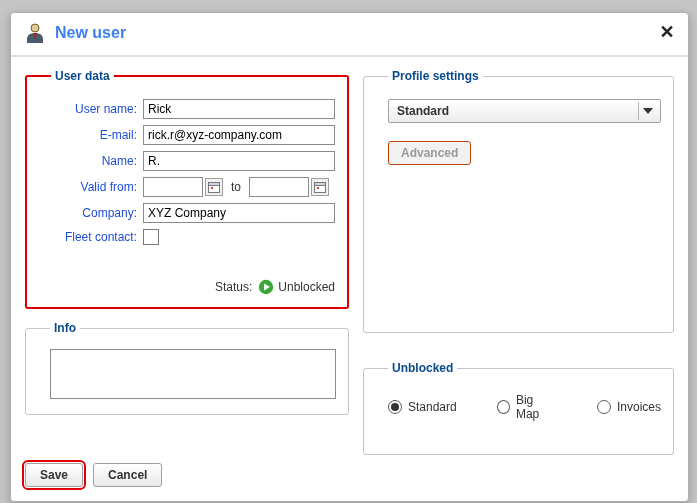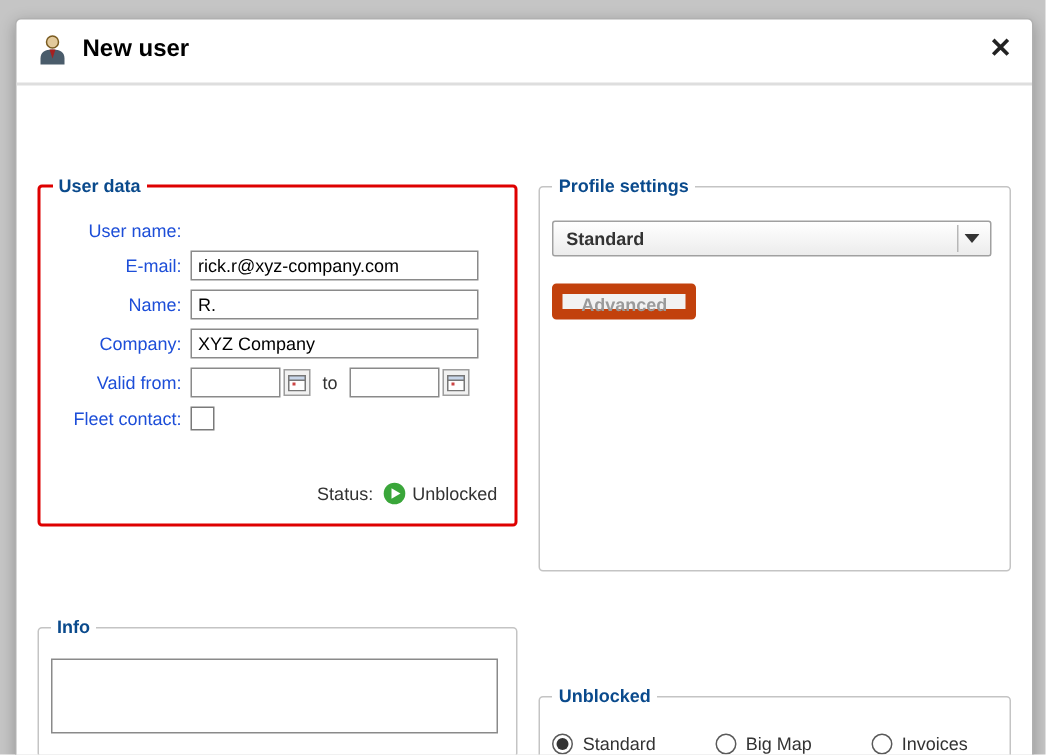--- a/index.html
+++ b/index.html
@@ -27,21 +27,21 @@
   padding: 8px 12px 10px 12px;
   border-bottom: 2px solid #dedede;
 }
 .header-icon {
   width: 24px; height: 24px;
   margin-right: 8px;
 }
 .dialog-title {
   font-size: 16px;
   font-weight: bold;
-  color: #000000;
+  color: #3b82f6;
 }
 .dialog-close {
   margin-left: auto;
   width: 18px; height: 18px;
   font-size: 18px;
   font-weight: bold;
   text-align: center;
   line-height: 16px;
   cursor: pointer;
   color: #222;
@@ -50,22 +50,21 @@
   padding: 12px 14px 4px 14px;
   display: flex;
   gap: 14px;
 }
 .col { display: flex; flex-direction: column; gap: 12px; }
 .col-left { width: 324px; }
 .col-right { width: 318px; gap: 28px; }
 fieldset {
   border: 1px solid #c4c4c4;
   border-radius: 3px;
-  padding: 10px 12px 12px 8px;
-  margin-top: 48px;
+  padding: 10px 12px 12px 24px;
 }
 fieldset.highlighted {
   border: 2px solid #de0000;
   border-radius: 3px;
 }
 legend,.leglike {
   color: #0a4a8c;
   font-weight: bold;
   padding: 0 4px;
   font-size: 12px;
@@ -119,21 +118,21 @@
   width: 92px;
   text-align: right;
   padding-right: 6px;
 }
 .status-icon {
   width: 16px; height: 16px;
   margin-right: 4px;
 }
 .status-txt { color: #333; }
 .btn {
-  border: 7px solid #c2410c;
+  border: 1px solid #c2410c;
   background: linear-gradient(#fff,#e9e9e9);
   border-radius: 3px;
   height: 24px;
   padding: 0 12px;
   font-size: 12px;
   color: #444;
   font-weight: bold;
   cursor: pointer;
 }
 .btn:disabled,.btn.disabled {
@@ -233,52 +232,53 @@
     <span class="dialog-close">✕</span>
   </div>
 
   <div class="dialog-body">
     <div class="col col-left">
       <fieldset class="highlighted">
         <legend>User data</legend>
 
         <div class="form-row">
           <label>User name:</label>
+          <input type="text" value="Rick" style="">
         </div>
         <div class="form-row">
           <label>E-mail:</label>
           <input type="text" value="rick.r@xyz-company.com" style="">
         </div>
         <div class="form-row">
           <label>Name:</label>
           <input type="text" value="R." style="">
-        </div>
-        <div class="form-row">
-          <label>Company:</label>
-          <input type="text" value="XYZ Company" style="">
         </div>
         <div class="form-row date-row">
           <label>Valid from:</label>
           <input type="text" value="" style="">
           <span class="cal-btn">
             <svg class="cal-icon" viewBox="0 0 12 12">
               <rect x="0.5" y="1.5" width="11" height="10" fill="#fff" stroke="#777"></rect>
               <rect x="0.5" y="1.5" width="11" height="3" fill="#c8d6ea" stroke="#777"></rect>
               <rect x="3" y="6" width="2" height="2" fill="#c44"></rect>
             </svg>
           </span>
           <span class="to-label">to</span>
           <input type="text" value="" style="">
           <span class="cal-btn">
             <svg class="cal-icon" viewBox="0 0 12 12">
               <rect x="0.5" y="1.5" width="11" height="10" fill="#fff" stroke="#777"></rect>
               <rect x="0.5" y="1.5" width="11" height="3" fill="#c8d6ea" stroke="#777"></rect>
               <rect x="3" y="6" width="2" height="2" fill="#c44"></rect>
             </svg>
           </span>
+        </div>
+        <div class="form-row">
+          <label>Company:</label>
+          <input type="text" value="XYZ Company" style="">
         </div>
         <div class="form-row">
           <label>Fleet contact:</label>
           <span class="checkbox"></span>
         </div>
 
         <div class="status-row">
           <label>Status:</label>
           <svg class="status-icon" viewBox="0 0 16 16">
             <circle cx="8" cy="8" r="7.2" fill="#3aa63a"></circle>

